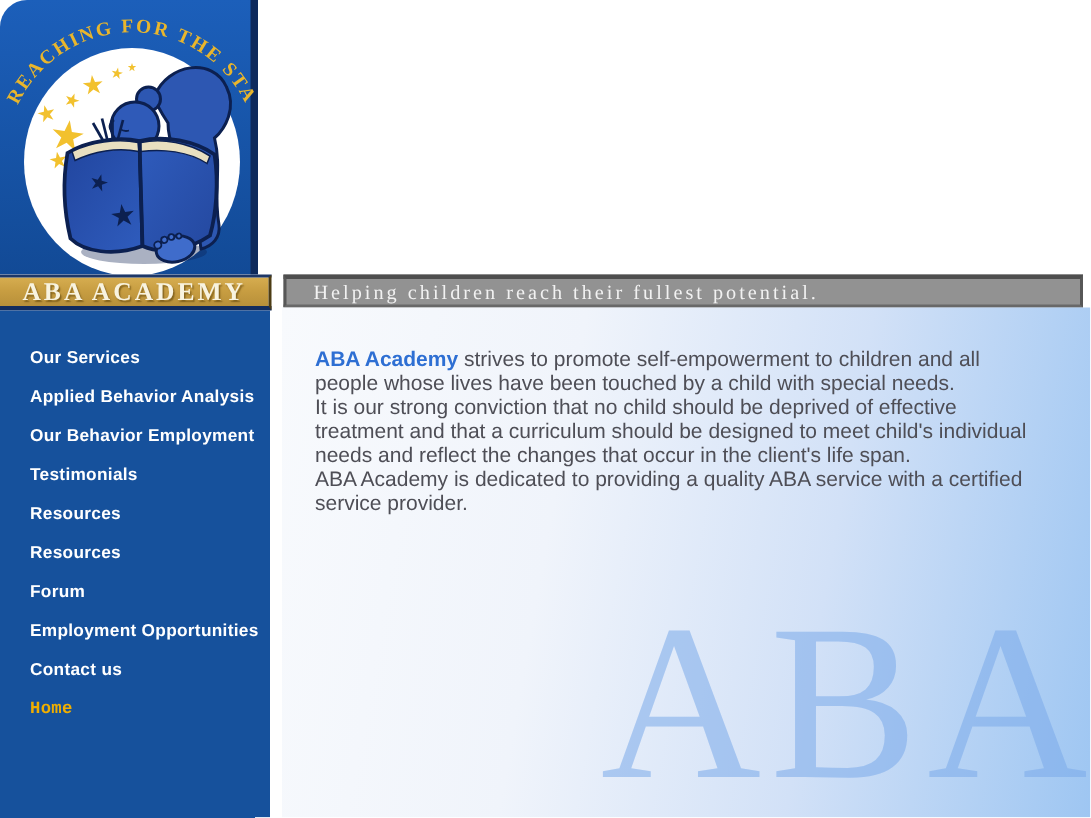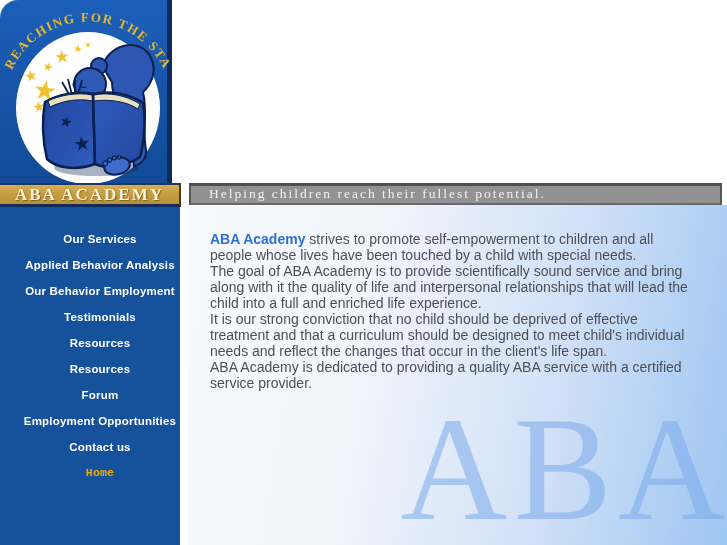--- a/index.html
+++ b/index.html
@@ -29,33 +29,33 @@
     color:#f8f3e0; letter-spacing:2px; white-space:nowrap;
     text-shadow:1px 1px 1px rgba(80,55,0,.55);
   }
 
   
   .tagline-bar {
     position:absolute; left:189px; top:183px; width:533px; height:22px;
     box-sizing:border-box; background:#929292;
     border-top:3px solid #4e4e4e; border-bottom:2px solid #686868;
     border-left:2px solid #575757; border-right:2px solid #575757;
-    display:flex; align-items:flex-start;
+    display:flex; align-items:center;
   }
   .tagline-text {
     font-family:"Liberation Serif", serif; font-size:13.5px; color:#f2f2f2;
     letter-spacing:2px; padding-left:18px; white-space:nowrap;
   }
 
   
   .sidebar {
     position:absolute; left:0; top:207px; width:180px; height:338px;
     background:#16519c;
   }
-  .sidebar ul { list-style:none; margin:0; padding:19px 0 0 0;text-align:center; }
+  .sidebar ul { list-style:none; margin:0; padding:19px 0 0 0; }
   .sidebar li {
     height:26px; line-height:26px; padding-left:20px;
     color:#ffffff; font-weight:bold; font-size:11.5px; letter-spacing:.2px;
     cursor:pointer; white-space:nowrap;
   }
   .sidebar li.active { color:#efae00;font-family:Liberation Mono, monospace; }
 
   
   .content {
     position:absolute; left:188px; top:205px; width:539px; height:340px;
@@ -186,19 +186,18 @@
       <li>Employment Opportunities</li>
       <li>Contact us</li>
       <li class="active">Home</li>
     </ul>
   </div>
 
   <div class="content">
     <div class="watermark">ABA</div>
     <div class="body-text">
       <p><a class="intro-link">ABA Academy</a><span> strives to promote self-empowerment to children and all people whose lives have been touched by a child with special needs.</span></p>
-      <p>The goal of ABA Academy is to provide scientifically sound service and bring along with it the quality of life and interpersonal relationships that will lead the child into a full and enriched life experience.</p>
       <p>It is our strong conviction that no child should be deprived of effective treatment and that a curriculum should be designed to meet child's individual needs and reflect the changes that occur in the client's life span.</p>
       <p>ABA Academy is dedicated to providing a quality ABA service with a certified service provider.</p>
     </div>
   </div>
 
 </div>
 
 </body></html>

